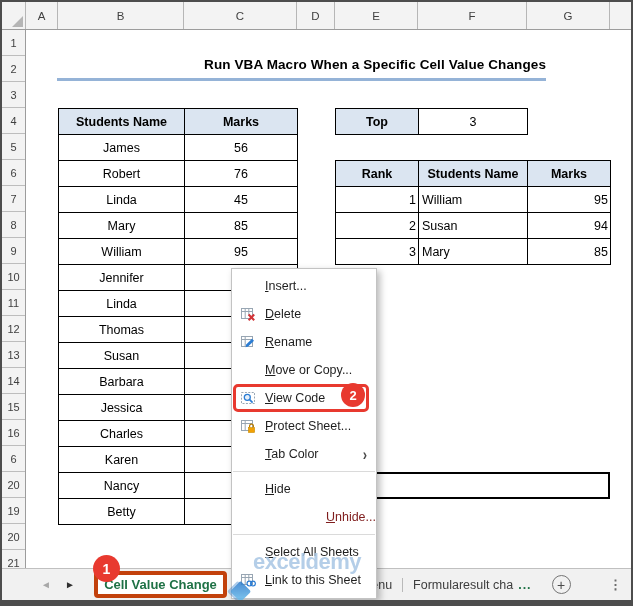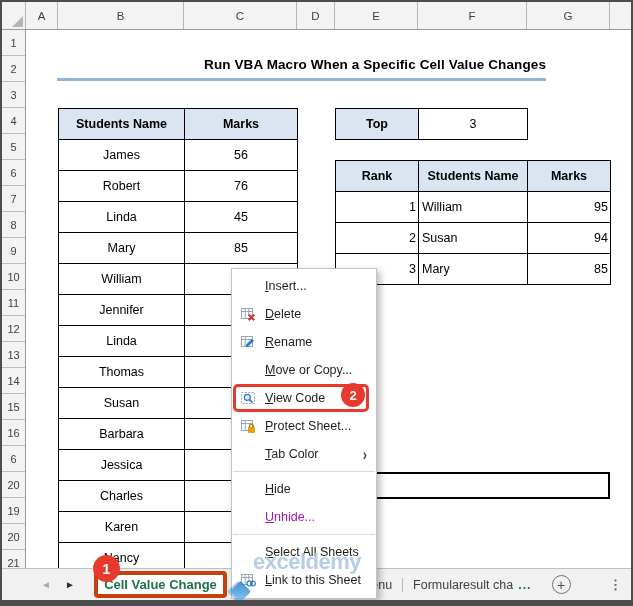--- a/index.html
+++ b/index.html
@@ -24,39 +24,39 @@
   .rowhdr{position:absolute;left:0;top:28px;width:24px;bottom:32px;background:#f3f3f3;
     border-right:1px solid #9c9c9c;overflow:hidden;z-index:2;}
   .rh{height:26px;border-bottom:1px solid #bdbdbd;display:flex;align-items:center;
     justify-content:center;font-size:11px;color:#3f3f3f;}
   
   .sheet{position:absolute;left:24px;top:28px;right:0;bottom:32px;background:#fff;overflow:hidden;z-index:1;}
   .title{position:absolute;left:31px;top:27px;width:489px;text-align:right;
     font-weight:bold;font-size:13.5px;color:#000;letter-spacing:.1px;}
   .title-rule{position:absolute;left:31px;top:48px;width:489px;height:3px;background:#95b3d7;}
   table.xl{border-collapse:collapse;position:absolute;table-layout:fixed;}
-  table.xl td{border:1px solid #000;height:26px;padding:8px 3px;font-size:12.5px;color:#000;
+  table.xl td{border:1px solid #000;height:26px;padding:0 3px;font-size:12.5px;color:#000;
     text-align:center;overflow:hidden;white-space:nowrap;}
   table.xl td.hd{background:#dbe5f1;font-weight:bold;}
   .students{left:32px;top:78px;}
   .students col.cn{width:126px}.students col.cm{width:113px}
   .topbox{left:309px;top:78px;}
   .topbox col.ct{width:83px}.topbox col.cv{width:109px}
   .ranktbl{left:309px;top:130px;}
   .ranktbl col.cr{width:83px}.ranktbl col.cs{width:109px}.ranktbl col.cm{width:83px}
   .ranktbl td.num{text-align:right;padding-right:2px;}
   .ranktbl td.nam{text-align:left;padding-left:3px;}
   .thickbox{position:absolute;left:309px;top:442px;width:275px;height:27px;border:2px solid #000;background:#fff;}
   
   .menu{position:absolute;left:229px;top:266px;width:146px;background:#fff;
     border:1px solid #c3c3c3;box-shadow:3px 3px 7px rgba(0,0,0,.28);z-index:40;padding:3px 0 4px 0;}
   .mi{height:28px;display:flex;align-items:center;position:relative;padding-left:33px;
     font-size:12.5px;color:#1e1e1e;cursor:default;}
   .mi .ic{position:absolute;left:8px;top:50%;margin-top:-8px;width:16px;height:16px;}
-  .mi.disabled{color:#a21caf;}
+  .mi.disabled{color:#7f1d1d;justify-content:flex-end;}
   .mi.annotated{border:3px solid #e8392f;border-radius:5px;margin:0 7px 0 1px;padding-left:29px;}
   .mi.annotated .ic{left:4px;}
   .chev{margin-left:auto;padding-right:9px;color:#4a4a4a;font-size:13px;font-weight:bold;transform:scaleY(1.2);}
   .msep{border-top:1px solid #dadada;margin:3px 1px;}
   u{text-decoration:underline;}
   
   .badge{position:absolute;background:#e8392f;border-radius:50%;color:#fff;font-weight:bold;
     display:flex;align-items:center;justify-content:center;z-index:60;}
   .badge1{left:91px;top:553px;width:27px;height:27px;font-size:14px;}
   .badge2{left:339px;top:381px;width:24px;height:24px;font-size:13px;z-index:55;}

